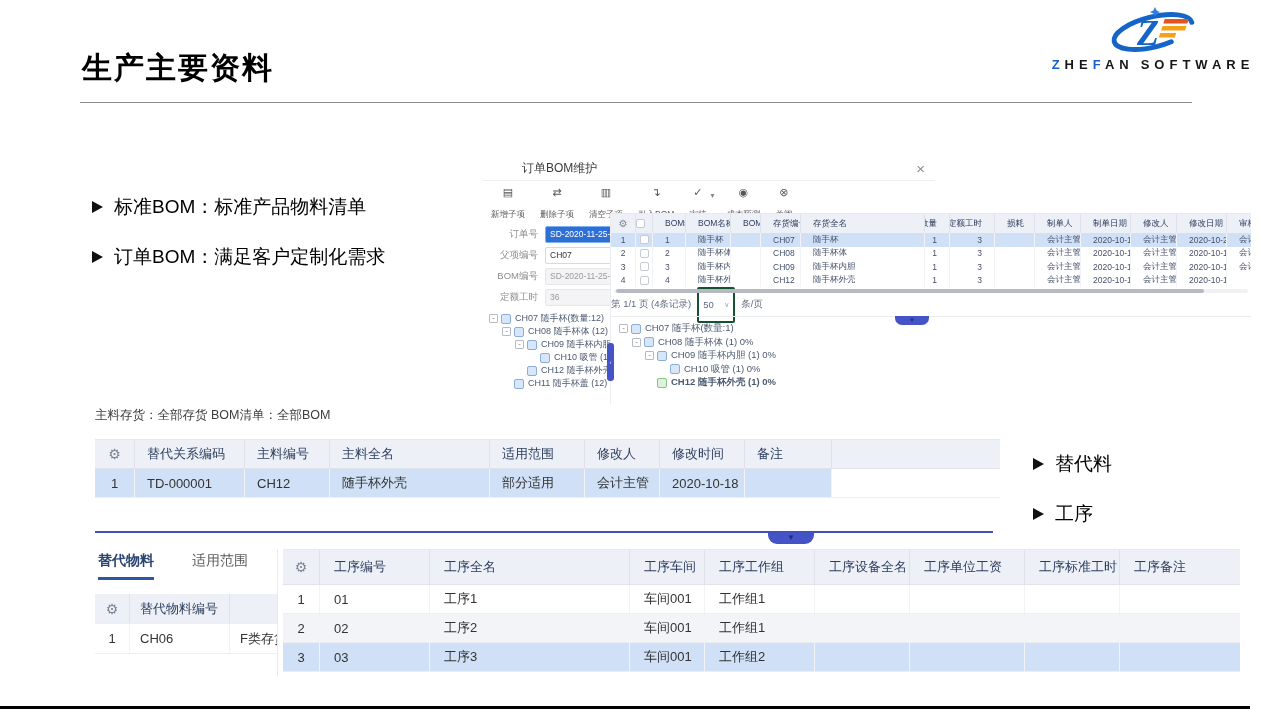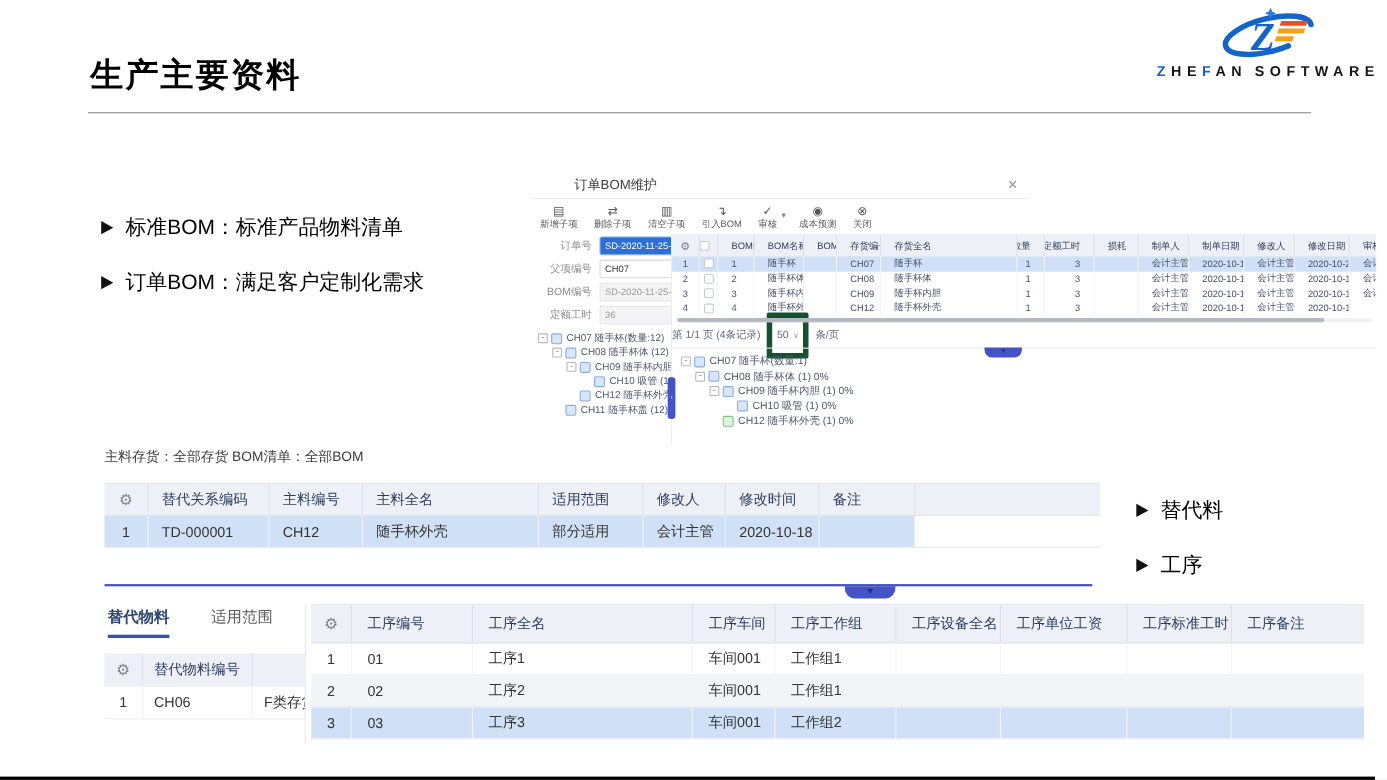--- a/index.html
+++ b/index.html
@@ -28,21 +28,21 @@
   .tri { width:0; height:0; border-left:11px solid #111; border-top:6px solid transparent; border-bottom:6px solid transparent; margin-right:11px; }
 
   
   .bom-window { position:absolute; left:483px; top:157px; width:452px; height:247px; background:#fff; }
   .win-titlebar { display:flex; justify-content:space-between; align-items:center; height:24px; padding:0 10px 0 9px; border-bottom:1px solid #ededf0; }
   .win-title { font-size:12px; color:#3a3a3a;margin-left:30px; }
   .win-close { font-size:15px; color:#8f8f8f; line-height:1; }
   .toolbar { display:flex; align-items:flex-start; padding:5px 4px 2px 8px; }
   .tb-item { display:flex; flex-direction:column; align-items:center; margin-right:15px; }
   .tb-icon { font-size:11px; line-height:12px; color:#555; }
-  .tb-label { font-size:8.5px; color:#5c5c5c; margin-top:0; white-space:nowrap; }
+  .tb-label { font-size:8.5px; color:#5c5c5c; margin-top:11px; white-space:nowrap; }
   .tb-caret { font-size:8px; color:#888; margin:5px 12px 0 -11px; }
   .win-form { margin-top:3px; }
   .form-row { display:flex; align-items:center; margin-bottom:4px; }
   .f-label { width:55px; text-align:right; font-size:9.5px; color:#8e8e8e; margin-right:7px; white-space:nowrap; }
   .f-input { width:95px; height:17px; line-height:15px; font-size:8.5px; padding:0 4px; border:1px solid #d9d9d9; border-radius:2px; color:#333; white-space:nowrap; overflow:hidden; background:#fff; }
   .f-input.selected { background:#2e6fd6; border-color:#7db0f5; color:#fff; }
   .f-input.disabled { background:#f4f4f6; border-color:#e7e7ea; color:#9a9a9a; }
   .win-tree { margin-top:6px; padding-left:6px; }
 
   
@@ -55,21 +55,21 @@
   
   .table-panel { position:absolute; left:610px; top:213px; width:641px; height:191px; background:#fff; border-left:1px solid #ececf0; }
   .et-bom { font-size:8.5px; color:#44506a; border-top:1px solid #e8eaf0; }
   .et-bom .tr { display:flex; align-items:center; height:13.5px; }
   .et-bom .thead { height:19px; background:#f1f3f8; color:#3c4c6a; }
   .et-bom .th, .et-bom .td { flex:none; padding:0 2px; white-space:nowrap; overflow:hidden; }
   .et-bom .tr.selected { background:#cfe0f7; }
   .hscroll { height:4px; background:#f1f1f3; margin:2px 3px 0 3px; border-radius:2px; position:relative; }
   .hscroll-thumb { position:absolute; left:2px; top:0; height:4px; width:588px; background:#b4b9c2; border-radius:2px; }
   .pagination { display:flex; justify-content:flex-start; align-items:center; height:19px; font-size:9.5px; color:#5f6b80; padding-right:10px; margin-top:2px; }
-  .page-size { display:flex; justify-content:space-between; align-items:center; width:38px; height:15px; border:5px solid #14532d; border-radius:2px; padding:16px 4px; margin:0 6px; background:#fff; }
+  .page-size { display:flex; justify-content:space-between; align-items:center; width:38px; height:15px; border:2px solid #14532d; border-radius:2px; padding:16px 4px; margin:0 6px; background:#fff; }
   .caret { font-size:7px; color:#98a0ae; }
   .panel-sep { position:relative; border-top:1px solid #ebecf0; margin-top:2px; }
   .pill { position:absolute; background:#4453c5; color:#222c80; text-align:center; }
   .pill-top { left:284px; top:-1px; width:34px; height:9px; border-radius:0 0 7px 7px; font-size:6px; line-height:8px; }
   .tree2 { margin-top:5px; padding-left:8px; }
   .tree2 .tree-row { height:13.5px; font-size:9.5px; }
   .left-handle { position:absolute; left:-4px; top:130px; width:7px; height:38px; background:#4453c5; border-radius:3px; color:#dfe4ff; font-size:6px; line-height:38px; text-align:center; }
 
   
   .etable { background:#fff; }
@@ -374,21 +374,21 @@
         <div class="tree-row" style="padding-left: 26px;">
           <span class="expander">-</span>
           <span class="tree-icon"></span>
           <span class="tree-label">CH09 随手杯内胆 (1) 0%</span>
         </div>
         <div class="tree-row" style="padding-left: 39px;">
           <span class="spacer"></span>
           <span class="tree-icon"></span>
           <span class="tree-label">CH10 吸管 (1) 0%</span>
         </div>
-        <div class="tree-row" style="padding-left: 26px;">
+        <div class="tree-row" style="padding-left: 26px; font-weight: bold;">
           <span class="spacer"></span>
           <span class="tree-icon green"></span>
           <span class="tree-label">CH12 随手杯外壳 (1) 0%</span>
         </div>
       </div>
     <div class="left-handle">‹</div>
   </div>
 
   <div class="filter-line">主料存货：全部存货  BOM清单：全部BOM</div>
 

